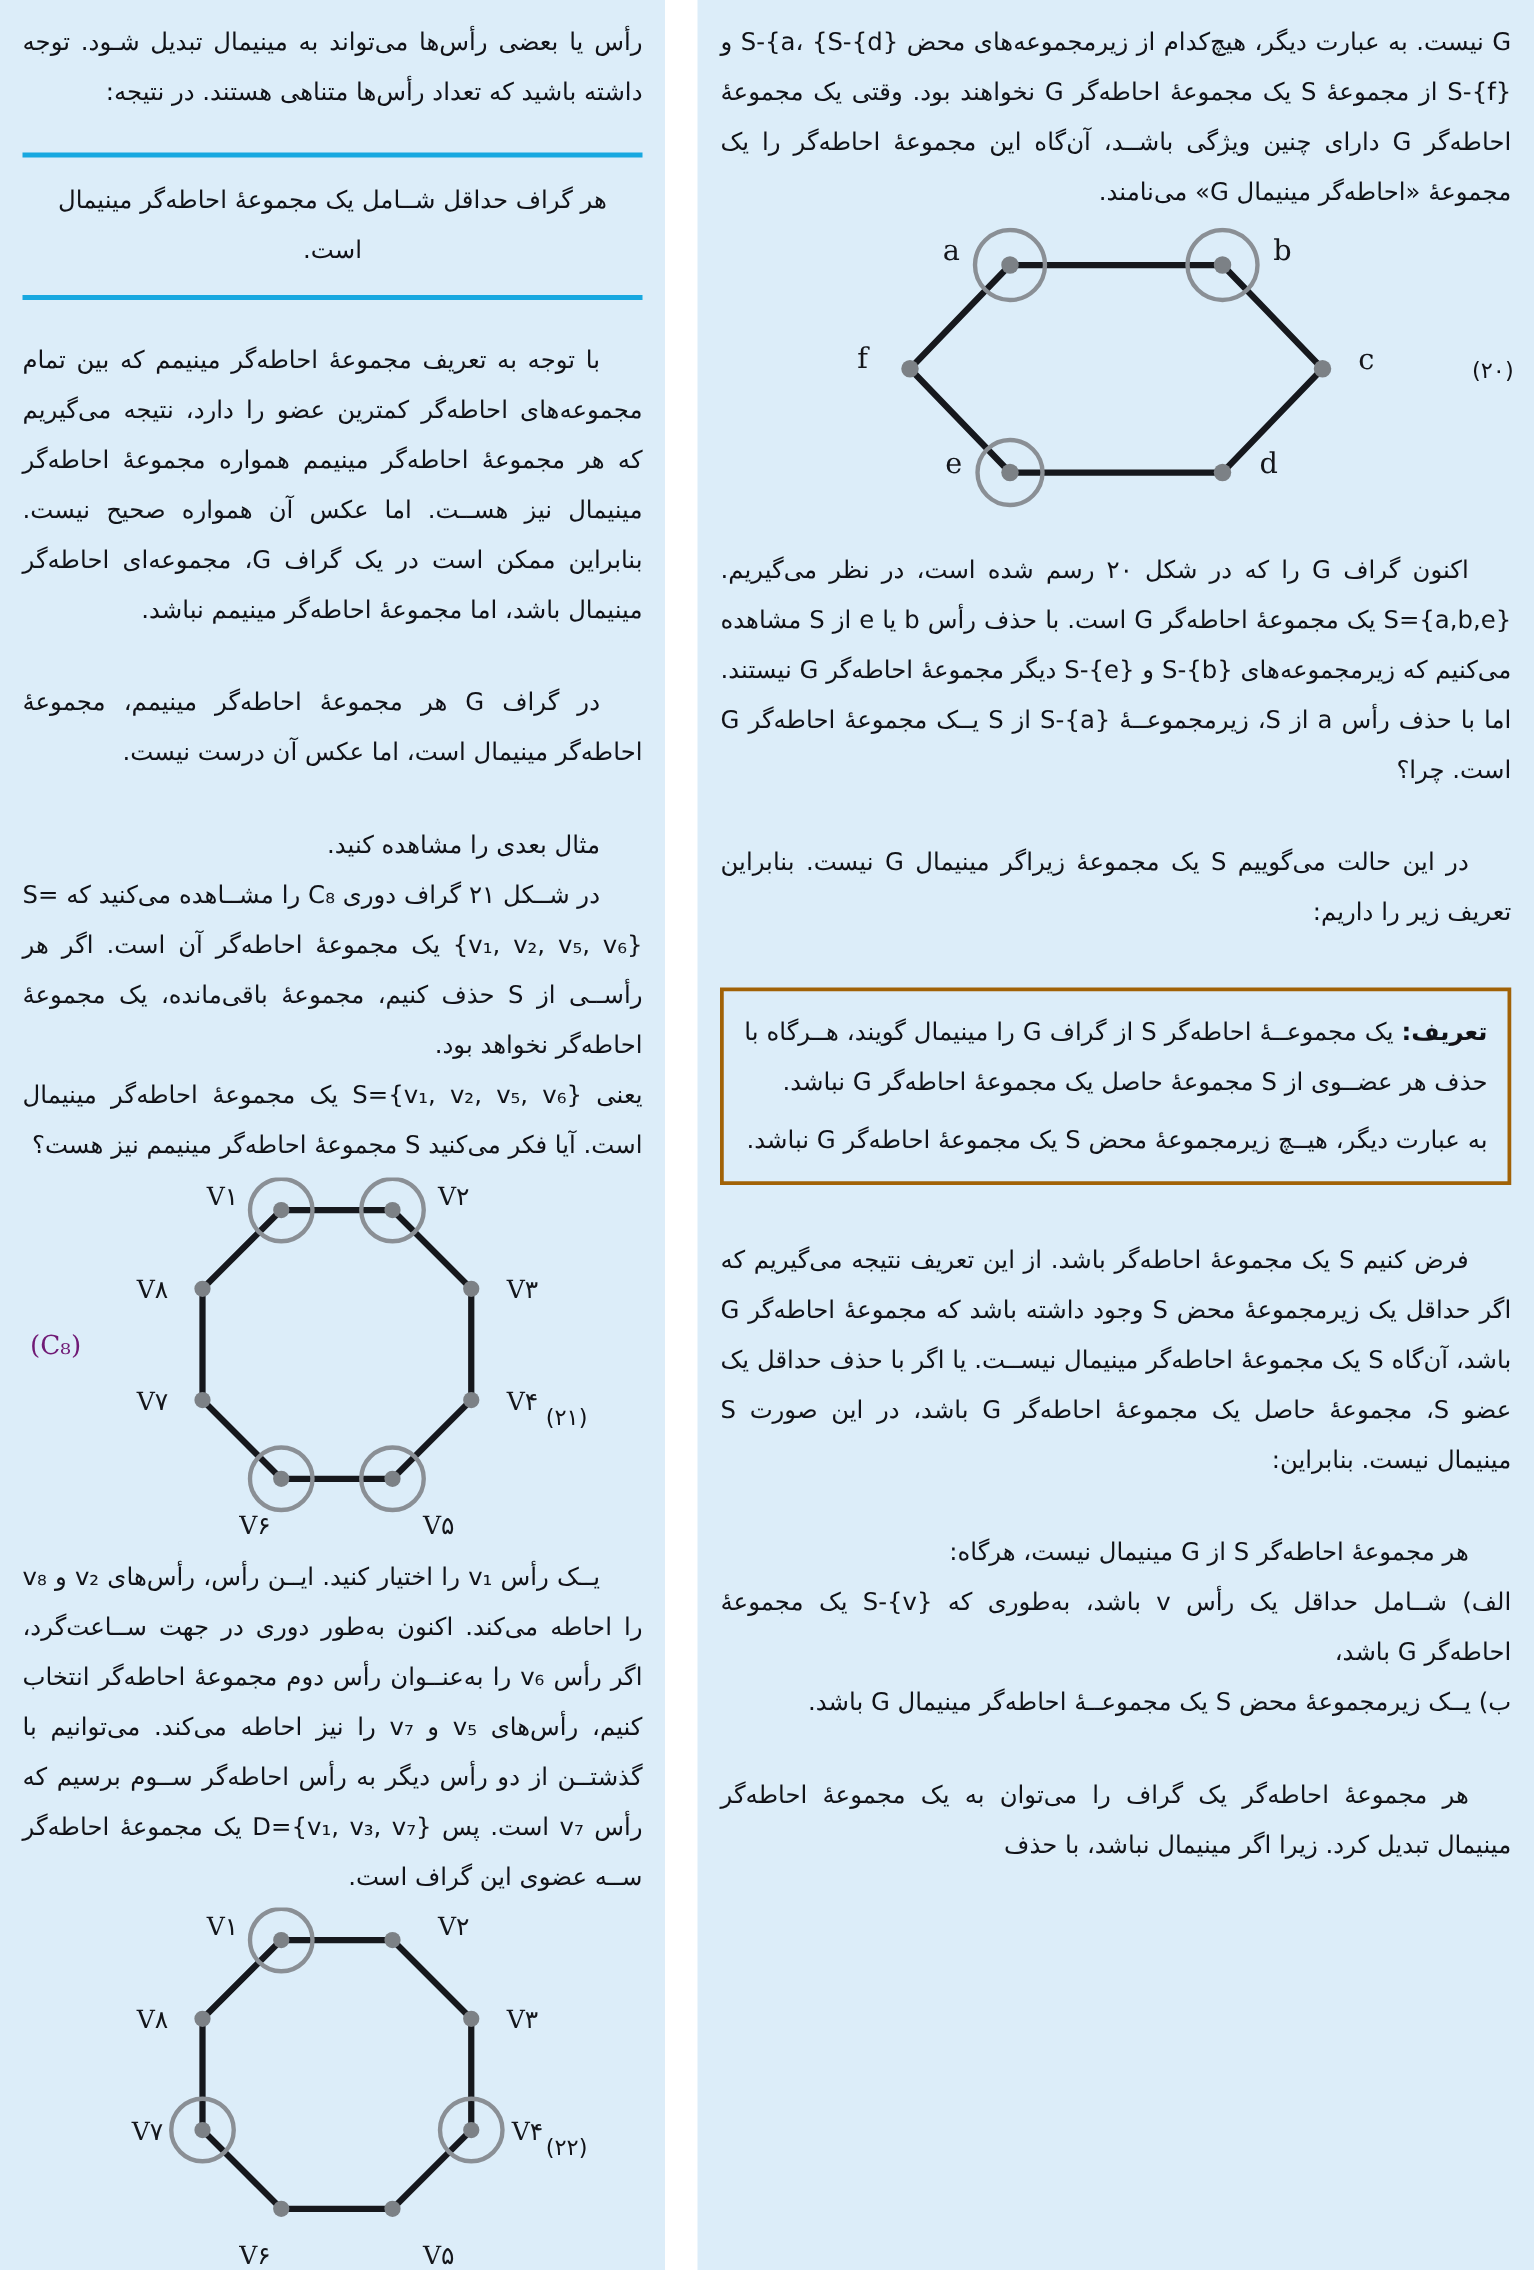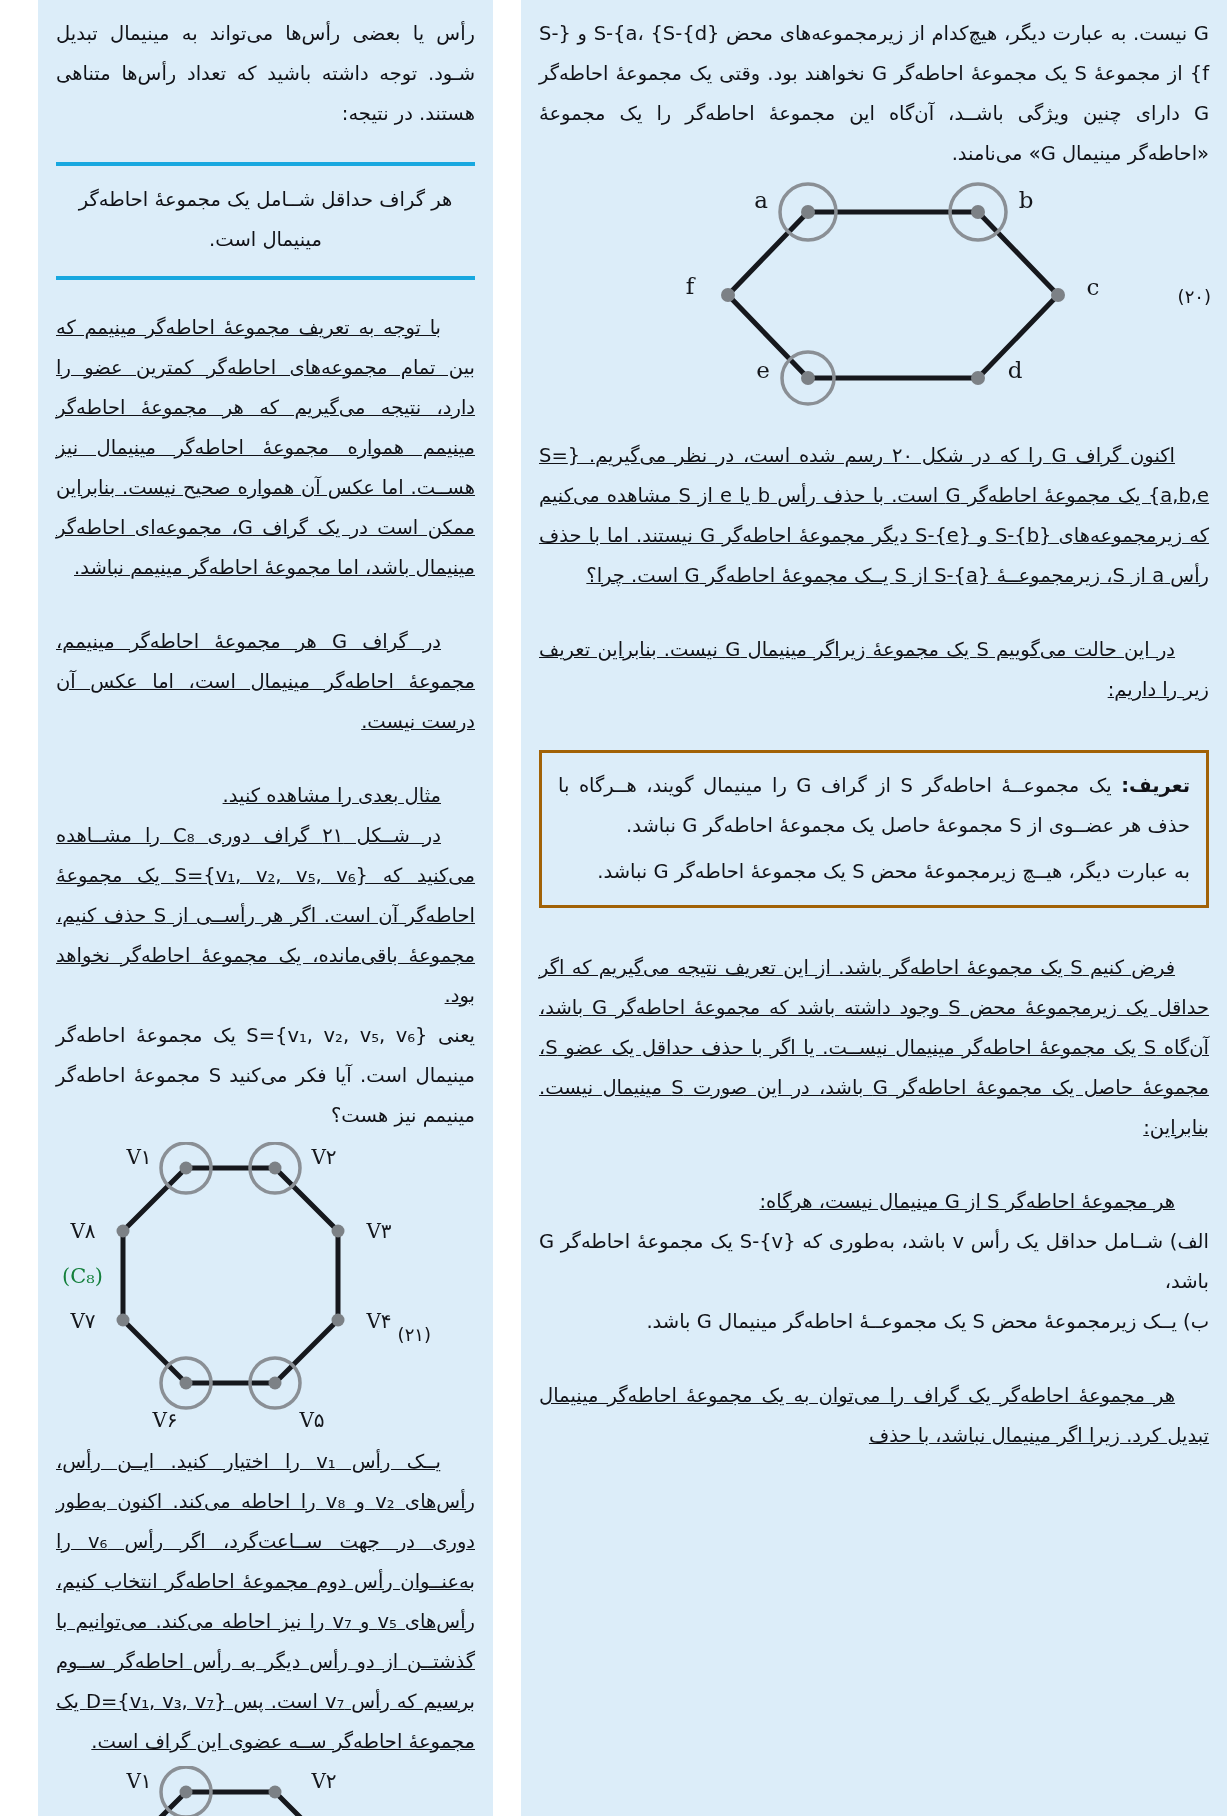--- a/index.html
+++ b/index.html
@@ -14,35 +14,35 @@
   }
   .page { position:absolute; inset:0; display:flex; flex-direction:row; }
 
   
   .col {
     background:#dcedf9;
     position:relative;
     height:1816px;
     padding:14px 18px 0 18px;
   }
-  .col-left  { width:455px; }
+  .col-left  { width:532px; }
   .gutter    { width:28px; background:#ffffff; height:1816px; }
   .col-right { width:706px; }
 
   p.par {
     margin:0 0 0 0;
     font-family:"DejaVu Sans","Liberation Sans",sans-serif;
     font-size:19.5px;
     line-height:40px;
     color:#111217;
     text-align:justify;
     direction:rtl;
     letter-spacing:0;
   }
-  p.par.indent { text-indent:34px;text-decoration:underline; }
+  p.par.indent { text-indent:34px; }
   .spacer-sm { height:22px; }
   .spacer-md { height:34px; }
 
   
   .callout {
     border:3px solid #a16207;
     background:#dcedf9;
     padding:13px 16px 13px 16px;
     margin:6px 0 6px 0;
   }
@@ -60,21 +60,21 @@
   .fig-num {
     position:absolute;
     font-size:18px;
     color:#111217;
     font-family:"DejaVu Sans","Liberation Sans",sans-serif;
     direction:rtl;
   }
   .fig-cap-left {
     position:absolute;
     font-size:21px;
-    color:#15803d;
+    color:#701a75;
     font-family:"DejaVu Serif","Liberation Serif",serif;
   }
   svg { display:block; }
   .vlabel {
     font-family:"DejaVu Serif","Liberation Serif",serif;
     font-size:20px;
     fill:#14161b;
   }
   .vlabel-lat {
     font-family:"DejaVu Serif","Liberation Serif",serif;

